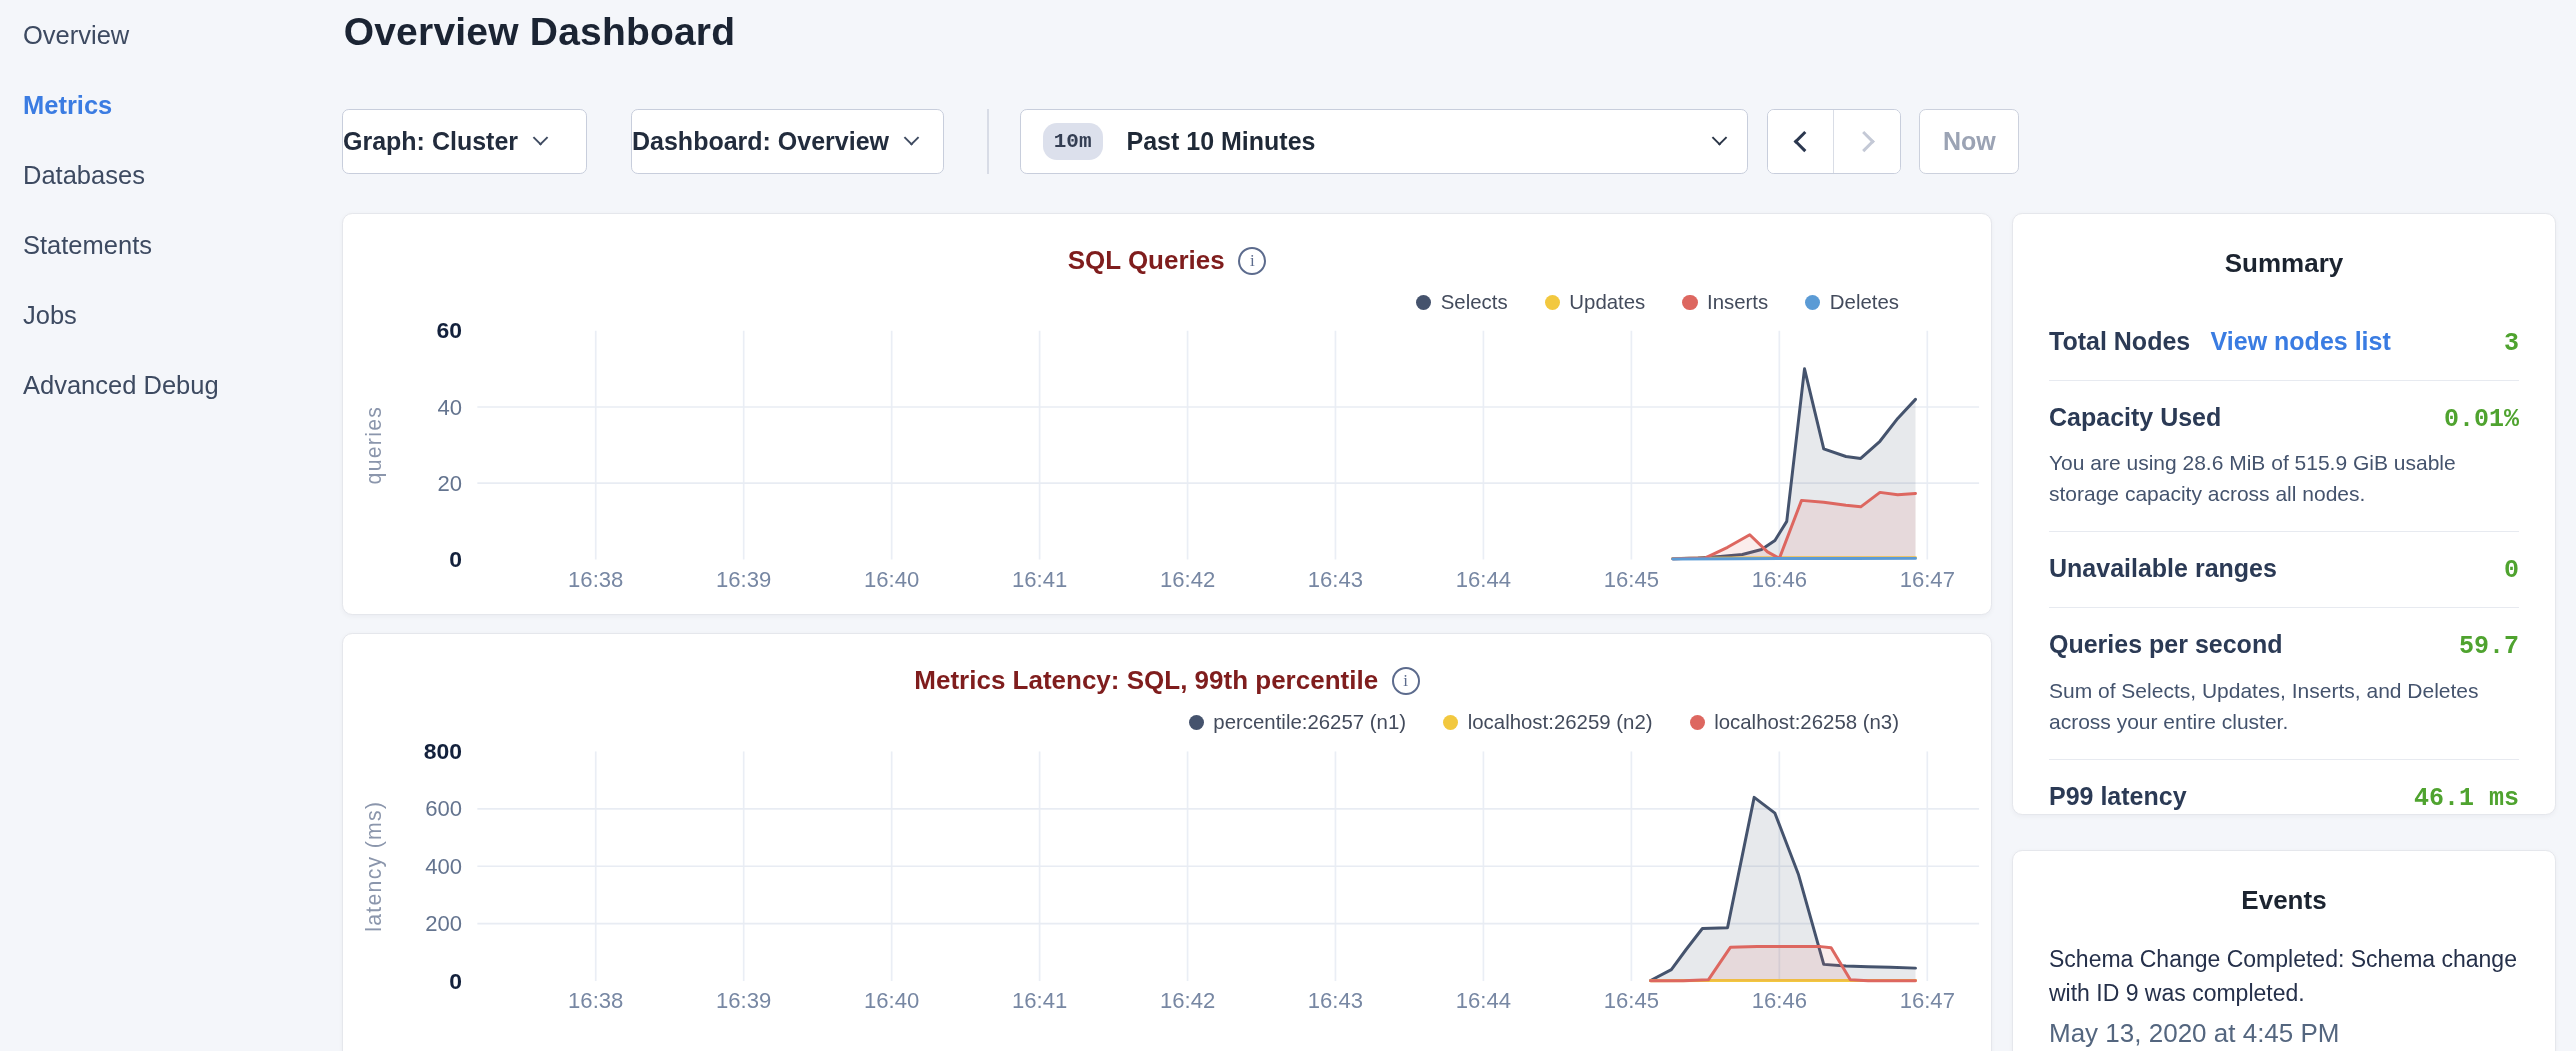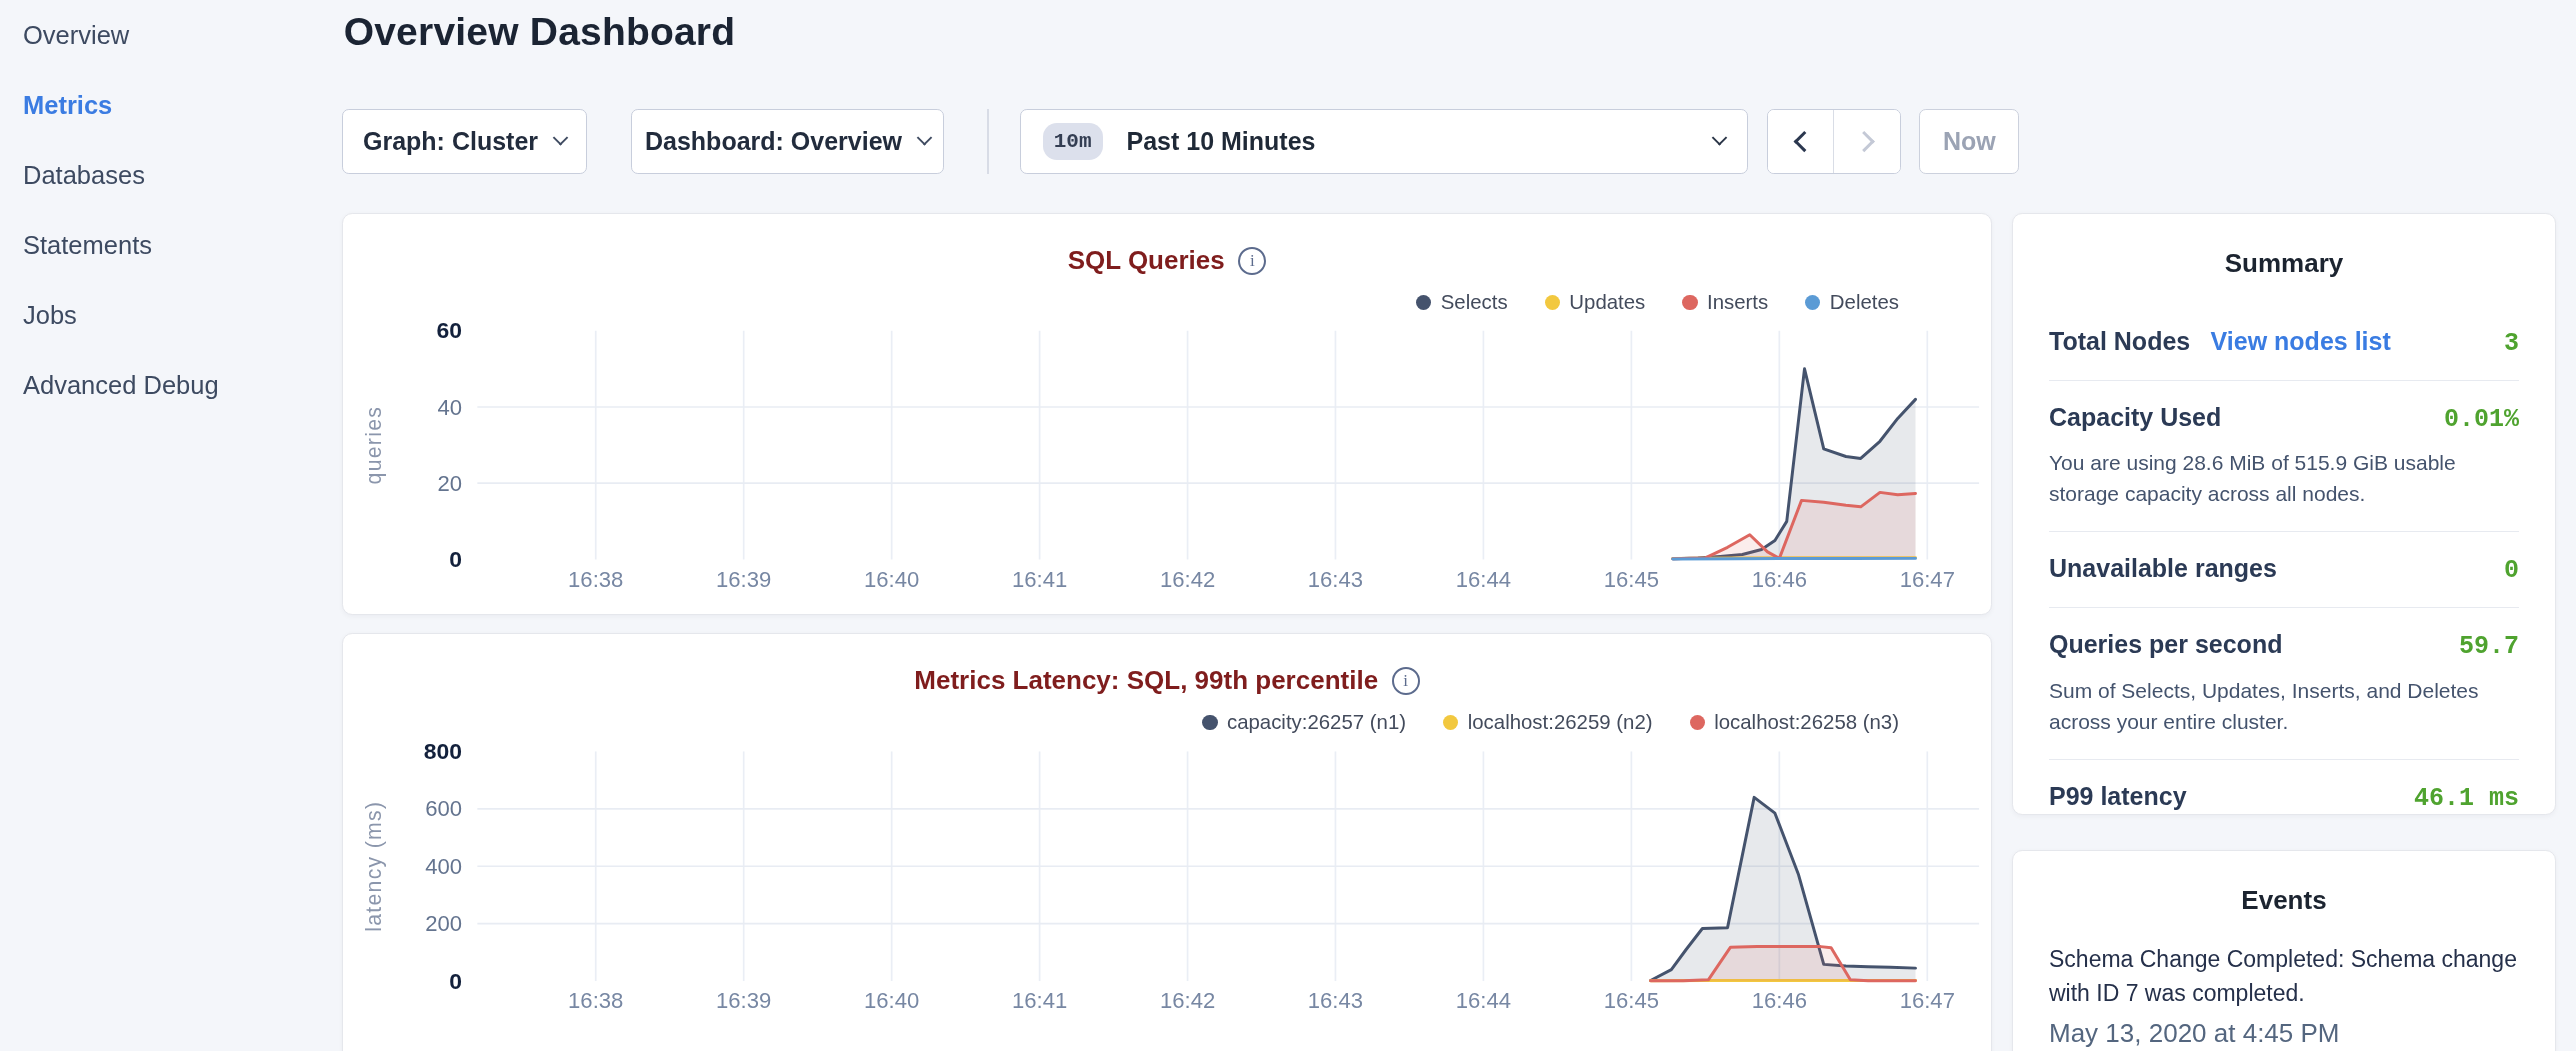--- a/index.html
+++ b/index.html
@@ -21,21 +21,21 @@
   }
   .sidebar li.active { color:#3b7ce2; font-weight:700; }
 
   
   main { position:absolute; left:342px; top:0; width:1650px; }
   h1.title { position:absolute; left:1.7px; top:10.2px; font-size:39px; font-weight:600; color:#1b2433; letter-spacing:0.2px; }
 
   .controls { position:absolute; left:0; top:109px; height:65px; display:flex; align-items:stretch; }
   .dd {
     background:#fff; border:1.7px solid #c8cedc; border-radius:6.8px;
-    display:flex; align-items:center; justify-content:center; gap:17px;
+    display:flex; align-items:center; gap:17px;
     font-size:25px; font-weight:700; color:#222c3d; cursor:pointer;
     font-family:"Liberation Sans", sans-serif;
   }
   .dd.graph { width:245px; }
   .dd.dash  { width:313px; margin-left:44px; }
   .chev {
     width:11px; height:11px; border-right:2.6px solid #3f4b61; border-bottom:2.6px solid #3f4b61;
     transform:rotate(45deg) translate(-2.6px,-2.6px); display:inline-block;
   }
   .vdivider { width:1.7px; background:#d8dce6; margin-left:43px; }
@@ -212,21 +212,21 @@
     </section>
 
     <section class="card chart-card second">
       <div class="chart-title-row">
         <span class="chart-title">Metrics Latency: SQL, 99th percentile</span>
         <span class="info-icon">i</span>
       </div>
       <div class="legend">
           <span class="litem">
             <span class="dot" style="background: rgb(69, 83, 109);"></span>
-            <span class="llabel">capacity:26257 (n1)</span>
+            <span class="llabel">percentile:26257 (n1)</span>
           </span>
           <span class="litem">
             <span class="dot" style="background: rgb(242, 200, 63);"></span>
             <span class="llabel">localhost:26259 (n2)</span>
           </span>
           <span class="litem">
             <span class="dot" style="background: rgb(221, 103, 96);"></span>
             <span class="llabel">localhost:26258 (n3)</span>
           </span>
         </div>
@@ -312,20 +312,20 @@
         <div class="srow-head">
           <span class="slabel">P99 latency</span>
           <span class="sval">46.1 ms</span>
         </div>
       </div>
     </section>
 
     <section class="card side-card events-card">
       <h2>Events</h2>
       <div class="event">
-        <p class="event-text">Schema Change Completed: Schema change with ID 7 was completed.</p>
+        <p class="event-text">Schema Change Completed: Schema change with ID 9 was completed.</p>
         <p class="event-ts">May 13, 2020 at 4:45 PM</p>
       </div>
     </section>
   </div>
 
 </div>
 
 
 </body></html>

